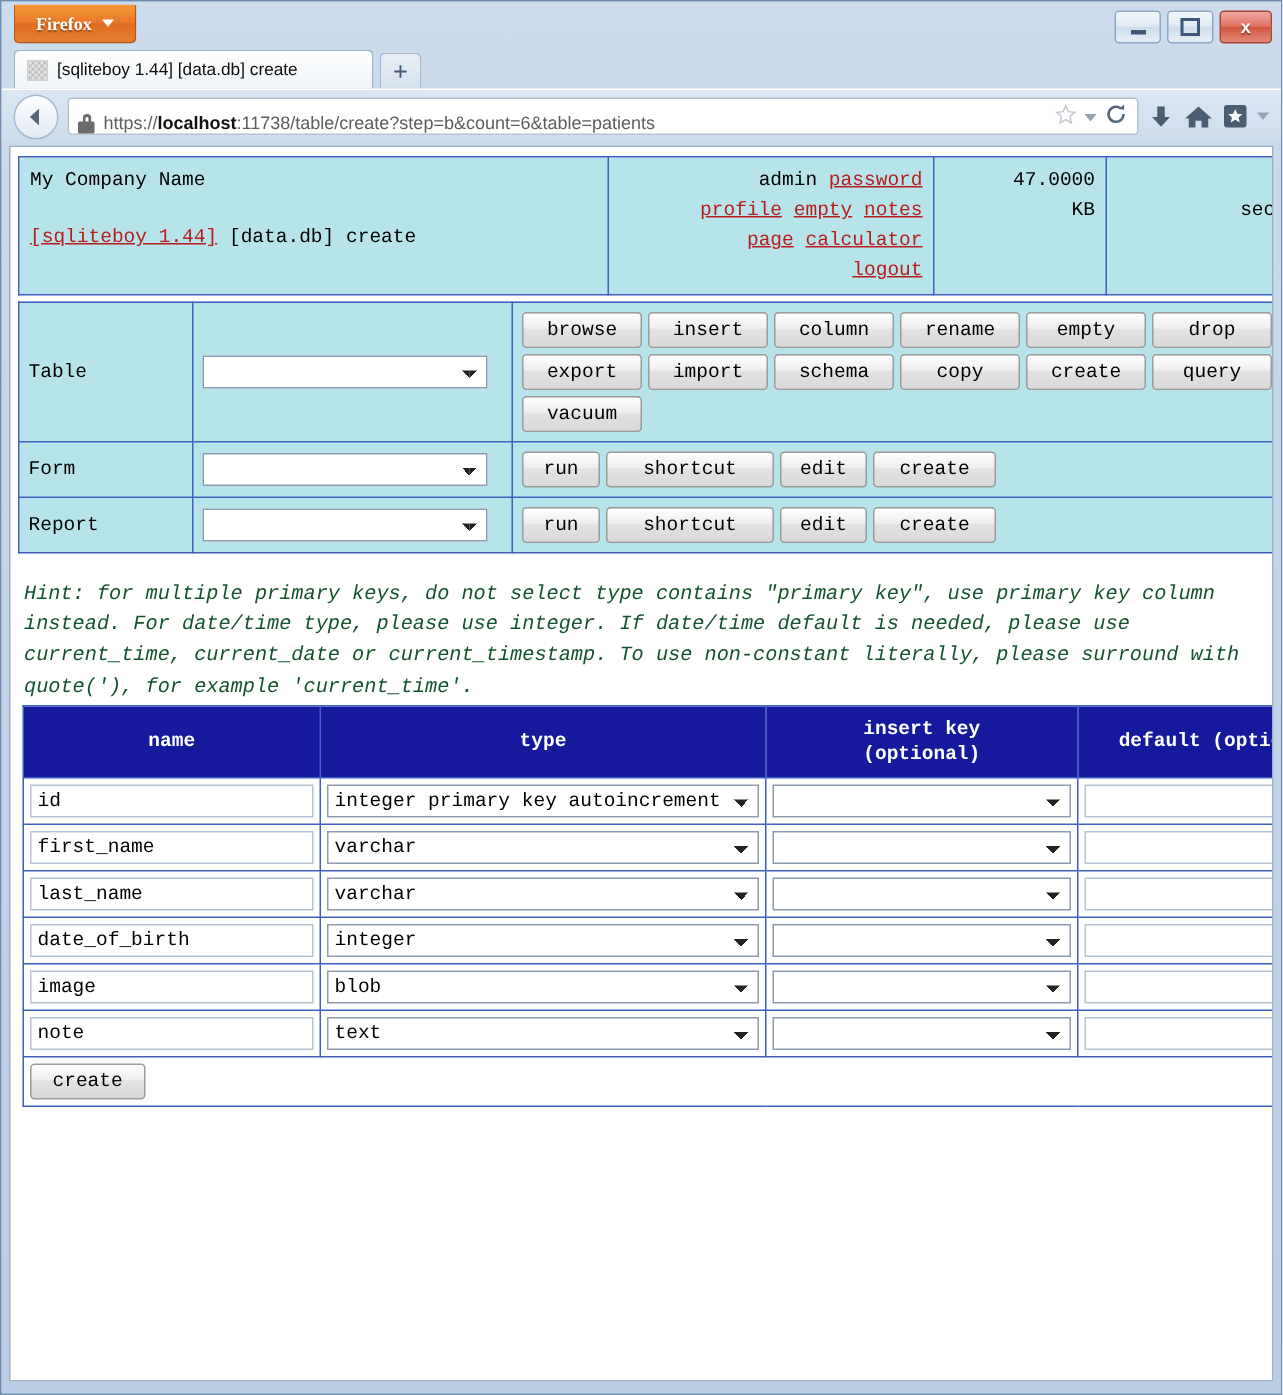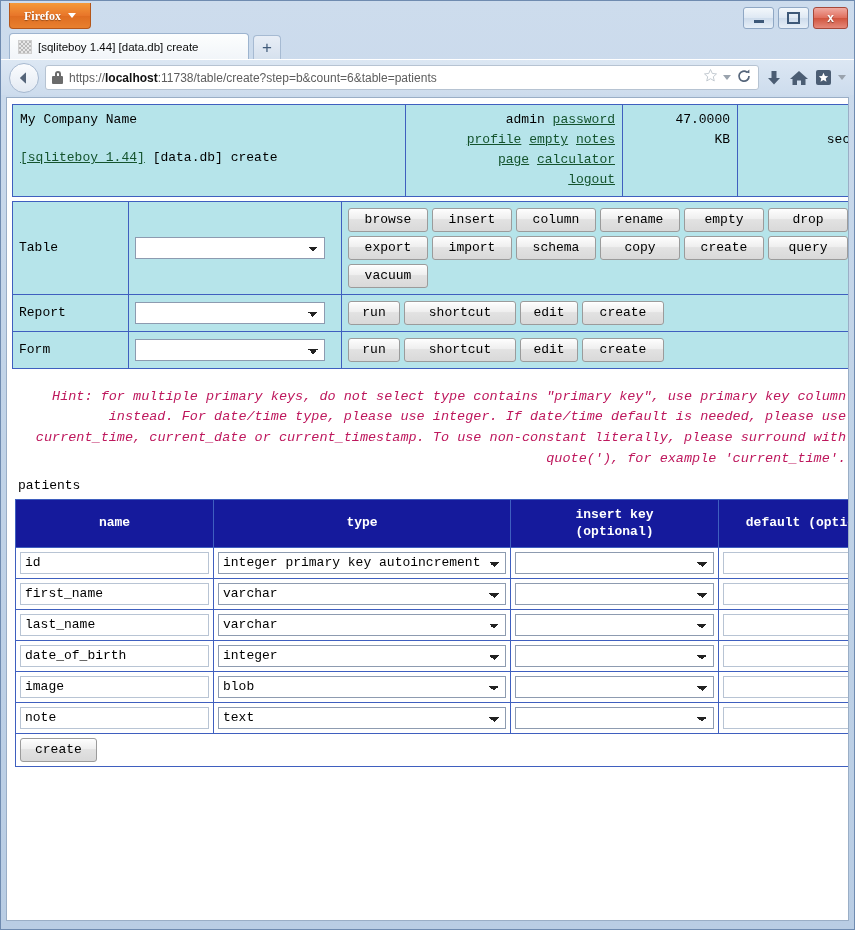--- a/index.html
+++ b/index.html
@@ -172,21 +172,21 @@
     flex: 0 0 28px;
   }
   .backbtn svg { display: block; }
   .urlbar {
     flex: 1 1 auto;
     height: 25px;
     background: #ffffff;
     border: 1px solid #b6c3d2;
     border-radius: 3px;
     display: flex;
-    align-items: center;
+    align-items: flex-end;
     padding: 0 4px 0 6px;
     gap: 6px;
     box-sizing: border-box;
   }
   .lock {
     width: 11px; height: 13px; position: relative; flex: 0 0 11px;
   }
   .lock .body { position: absolute; left: 0; bottom: 0; width: 11px; height: 8px; background: #6b6b6b; border-radius: 1px; }
   .lock .shackle { position: absolute; left: 2.5px; top: 0; width: 6px; height: 6px; border: 2px solid #6b6b6b; border-bottom: none; border-radius: 4px 4px 0 0; box-sizing: border-box; }
   .url {
@@ -238,21 +238,21 @@
     font-family: "Liberation Mono", monospace;
     font-size: 13px;
     vertical-align: top;
     line-height: 1.55;
   }
   td.hdr-company { width: 378px; }
   td.hdr-links   { width: 202px; text-align: right; }
   td.hdr-size    { width: 100px; text-align: right; }
   td.hdr-time    { width: 152px; text-align: right; }
   .company-name { margin-bottom: 18px; }
-  a.lnk { color: #14532d; text-decoration: underline; cursor: pointer; }
+  a.lnk { color: #b91c1c; text-decoration: underline; cursor: pointer; }
 
   
   table.nav {
     border-collapse: collapse;
     width: 840px;
     table-layout: fixed;
     margin-top: 4px;
   }
   table.nav td {
     background: #b6e4ea;
@@ -312,23 +312,22 @@
   .fr-btns button.w-edit { width: 58px; }
   .fr-btns button.w-create { width: 82px; }
 
   
   .hint {
     margin: 18px 4px 0 4px;
     font-family: "Liberation Mono", monospace;
     font-style: italic;
     font-size: 13.5px;
     line-height: 1.55;
-    color: #be185d;
+    color: #14532d;
     width: 830px;
-    text-align: right;
   }
   .tablename {
     margin: 8px 0 6px 6px;
     font-family: "Liberation Mono", monospace;
     font-size: 13px;
   }
 
   
   table.cols {
     border-collapse: collapse;
@@ -527,53 +526,52 @@
               <button class="ui">import</button>
               <button class="ui">schema</button>
               <button class="ui">copy</button>
               <button class="ui">create</button>
               <button class="ui">query</button>
               <button class="ui">vacuum</button>
             </div>
           </td>
         </tr>
         <tr>
-          <td class="nav-label">Report</td>
+          <td class="nav-label">Form</td>
           <td class="nav-select">
             <select class="ui"><option></option></select>
           </td>
           <td class="nav-btns">
             <div class="btnrow fr-btns">
               <button class="ui w-run">run</button>
               <button class="ui w-shortcut">shortcut</button>
               <button class="ui w-edit">edit</button>
               <button class="ui w-create">create</button>
             </div>
           </td>
         </tr>
         <tr>
-          <td class="nav-label">Form</td>
+          <td class="nav-label">Report</td>
           <td class="nav-select">
             <select class="ui"><option></option></select>
           </td>
           <td class="nav-btns">
             <div class="btnrow fr-btns">
               <button class="ui w-run">run</button>
               <button class="ui w-shortcut">shortcut</button>
               <button class="ui w-edit">edit</button>
               <button class="ui w-create">create</button>
             </div>
           </td>
         </tr>
       </tbody>
         </table>
 
       <div class="hint">Hint: for multiple primary keys, do not select type contains "primary key", use primary key column instead. For date/time type, please use integer. If date/time default is needed, please use current_time, current_date or current_timestamp. To use non-constant literally, please surround with quote('), for example 'current_time'.</div>
 
-      <div class="tablename">patients</div>
 
       <table class="cols">
         <thead>
           <tr>
             <th class="c-name">name</th>
             <th class="c-type">type</th>
             <th class="c-pk">
               <span>insert key</span><br>
               <span>(optional)</span>
             </th>

